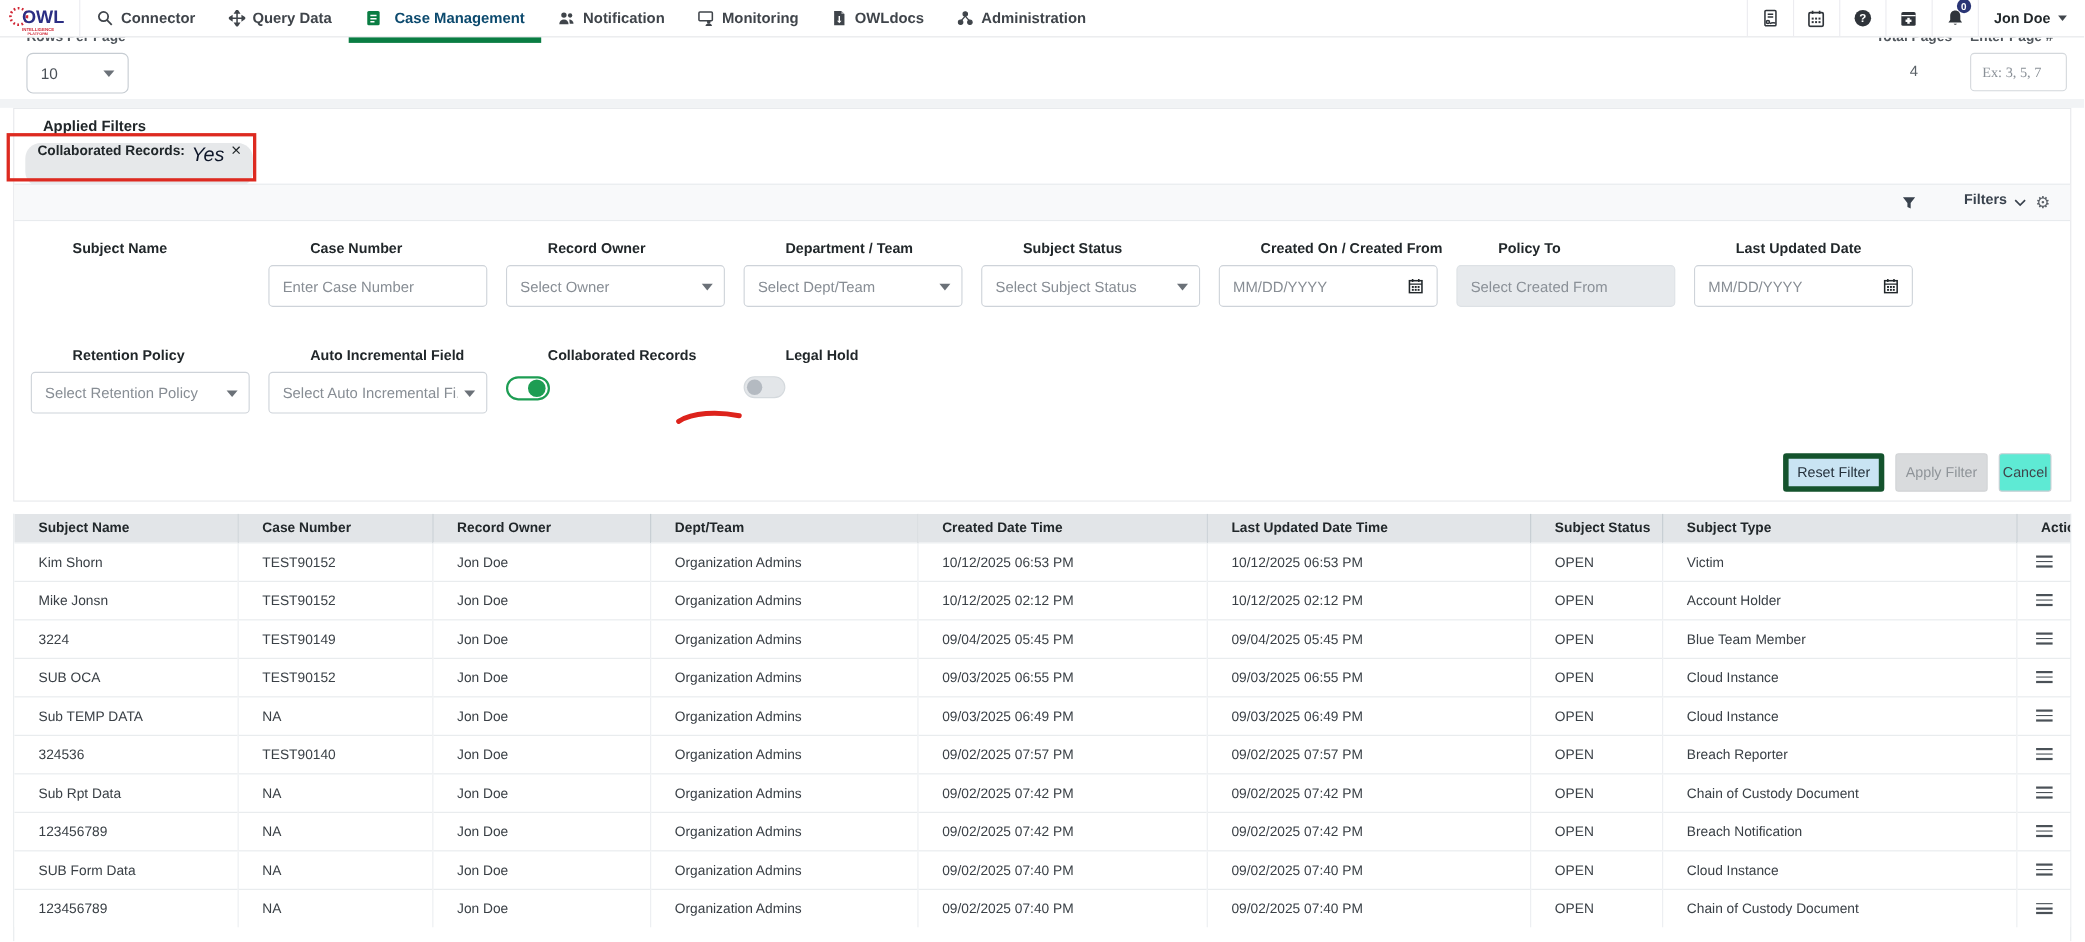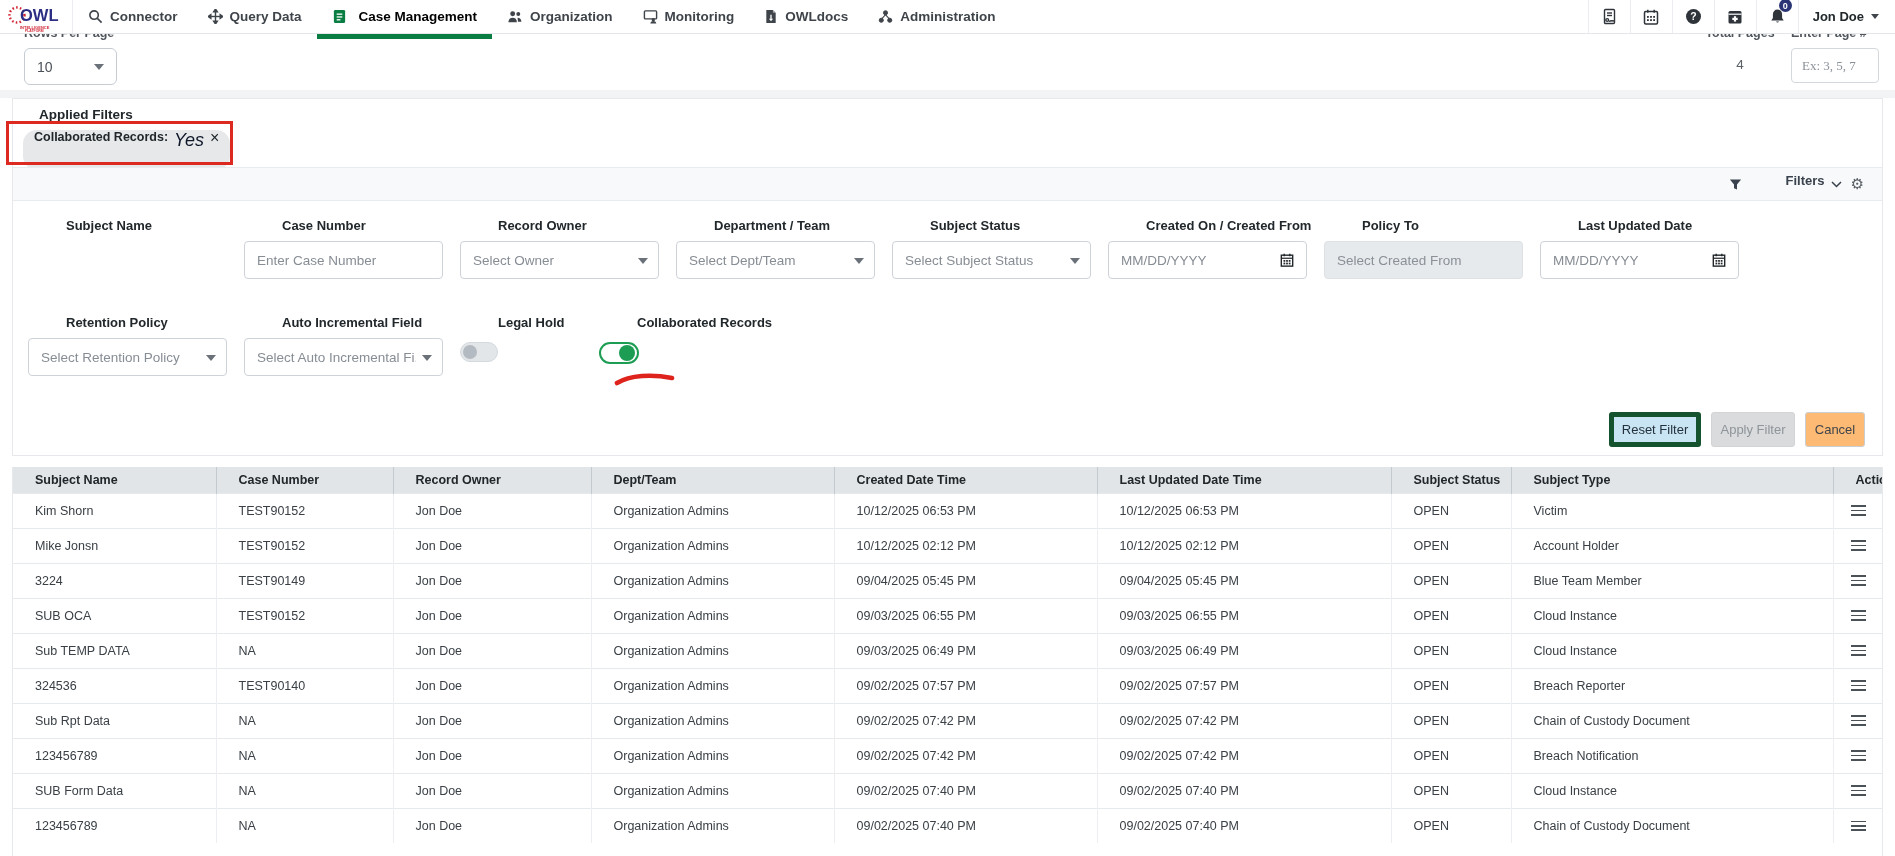--- a/index.html
+++ b/index.html
@@ -8,21 +8,21 @@
   #app { position:relative; width:1895px; height:856px; background:#fff; overflow:hidden; }
 
   
   #navbar { position:absolute; top:0; left:0; width:100%; height:34px; background:#fff;
     border-bottom:1px solid #e4e6e9; display:flex; align-items:stretch; z-index:10; }
   .logo-wrap { display:flex; align-items:center; padding:0 10px 0 8px; border-right:1px solid #ececf0; }
   .nav-items { display:flex; align-items:stretch; }
   .nav-item { position:relative; display:flex; align-items:center; gap:7px; padding:0 15px;
     font-size:13.5px; font-weight:bold; color:#3f444a; cursor:pointer; }
   .nav-item svg { flex:0 0 auto; }
-  .nav-item.active { color:#000000;gap:12px; }
+  .nav-item.active { color:#0c4a6e;gap:12px; }
   .nav-item.active::after { content:""; position:absolute; left:0; right:0; bottom:-6px; height:5px; background:#0a7d43; }
   #nav-right { margin-left:auto; display:flex; align-items:stretch; }
   .nav-icon-cell { width:42px; display:flex; align-items:center; justify-content:center;
     border-left:1px solid #ececf0; color:#2f343a; cursor:pointer; position:relative; }
   .badge { position:absolute; top:-1px; right:6px; min-width:13px; height:13px; border-radius:7px;
     background:#2a3575; color:#fff; font-size:9px; font-weight:bold; display:flex; align-items:center;
     justify-content:center; padding:0 3px; }
   .user-cell { display:flex; align-items:center; gap:7px; padding:0 16px 0 14px; border-left:1px solid #ececf0;
     font-size:13px; font-weight:bold; color:#21272a; cursor:pointer; }
   .caret-down { width:0; height:0; border-left:4.5px solid transparent; border-right:4.5px solid transparent;
@@ -88,21 +88,21 @@
   .toggle.off { width:38px; height:20px; border-radius:10px; background:#e3e6e9; border:1px solid #d4d9dd; }
   .toggle.off .knob { position:absolute; left:2px; top:2px; width:14px; height:14px; border-radius:50%; background:#b4bac1; }
   .toggle.on { width:40px; height:22px; border-radius:11px; background:#fff; border:2px solid #1d9d53; }
   .toggle.on .knob { position:absolute; right:2px; top:1px; width:16px; height:16px; border-radius:50%; background:#1d9d53; }
 
   #btn-row { position:absolute; right:17px; top:313px; display:flex; gap:10px; }
   .btn { height:35px; border-radius:3px; font-size:13px; display:flex; align-items:center; justify-content:center;
     cursor:pointer; font-family:"Liberation Sans", sans-serif; }
   #btn-reset { width:92px; background:#c9e4f3; border:5px solid #14532d; color:#25313c; }
   #btn-apply { width:84px; background:#d9dbdd; border:1px solid #d2d4d6; color:#8f9499; }
-  #btn-cancel { width:60px; background:#fdba74; border:1px solid #c9ced3; color:#3f444a; }
+  #btn-cancel { width:48px; background:#5eead4; border:1px solid #c9ced3; color:#3f444a; }
 
   
   #table-wrap { position:absolute; top:467px; left:12px; width:1871px; height:389px; overflow:hidden;
     border-left:1px solid #e7eaed; border-right:1px solid #e7eaed; }
   table { width:100%; border-collapse:collapse; table-layout:fixed; }
   th { background:#e2e5e8; height:26px; font-size:12.5px; font-weight:bold; color:#21272a; text-align:left;
     padding:0 6px 0 22px; white-space:nowrap; overflow:hidden; }
   th:not(:last-child) { border-right:1px solid #c3cad0; }
   td { height:35px; font-size:12.5px; color:#3a4046; padding:0 6px 0 22px; border-top:1px solid #e7eaed;
     white-space:nowrap; overflow:hidden; background:#fff; }
@@ -157,21 +157,21 @@
           </svg>
         <span>Case Management</span>
       </div>
       <div class="nav-item">
         <svg width="16" height="15" viewBox="0 0 17 16" fill="currentColor">
             <circle cx="6" cy="5" r="2.6"></circle>
             <path d="M1.5 14c0-3 2-4.6 4.5-4.6S10.5 11 10.5 14z"></path>
             <circle cx="12" cy="5.4" r="2.1"></circle>
             <path d="M11.2 9.3c2.3.1 4.1 1.6 4.1 4.2h-3.6"></path>
           </svg>
-        <span>Organization</span>
+        <span>Notification</span>
       </div>
       <div class="nav-item">
         <svg width="15" height="15" viewBox="0 0 16 16" fill="none" stroke="currentColor" stroke-width="1.5">
             <rect x="1.5" y="2" width="13" height="8.5" rx="1"></rect>
             <circle cx="11" cy="11.5" r="1.8" fill="currentColor" stroke="none"></circle>
             <path d="M7.8 15.5c.4-1.8 1.7-2.6 3.2-2.6s2.8.8 3.2 2.6" fill="currentColor" stroke="none"></path>
           </svg>
         <span>Monitoring</span>
       </div>
       <div class="nav-item">
@@ -381,29 +381,29 @@
           <span class="sel-caret"></span>
         </div>
       </div>
       <div class="field">
         <div class="f-label">Auto Incremental Field</div>
         <div class="sel">
           <span class="ph">Select Auto Incremental Fi...</span>
           <span class="sel-caret"></span>
         </div>
       </div>
+      <div class="field">
+        <div class="f-label">Collaborated Records</div>
+        <div class="toggle on">
+            <div class="knob"></div>
+          </div>
+      </div>
       <div class="field narrow">
         <div class="f-label">Legal Hold</div>
         <div class="toggle off">
-            <div class="knob"></div>
-          </div>
-      </div>
-      <div class="field">
-        <div class="f-label">Collaborated Records</div>
-        <div class="toggle on">
             <div class="knob"></div>
           </div>
       </div>
     </div>
 
     <div id="btn-row">
       <div class="btn" id="btn-reset">Reset Filter</div>
       <div class="btn" id="btn-apply">Apply Filter</div>
       <div class="btn" id="btn-cancel">Cancel</div>
     </div>

